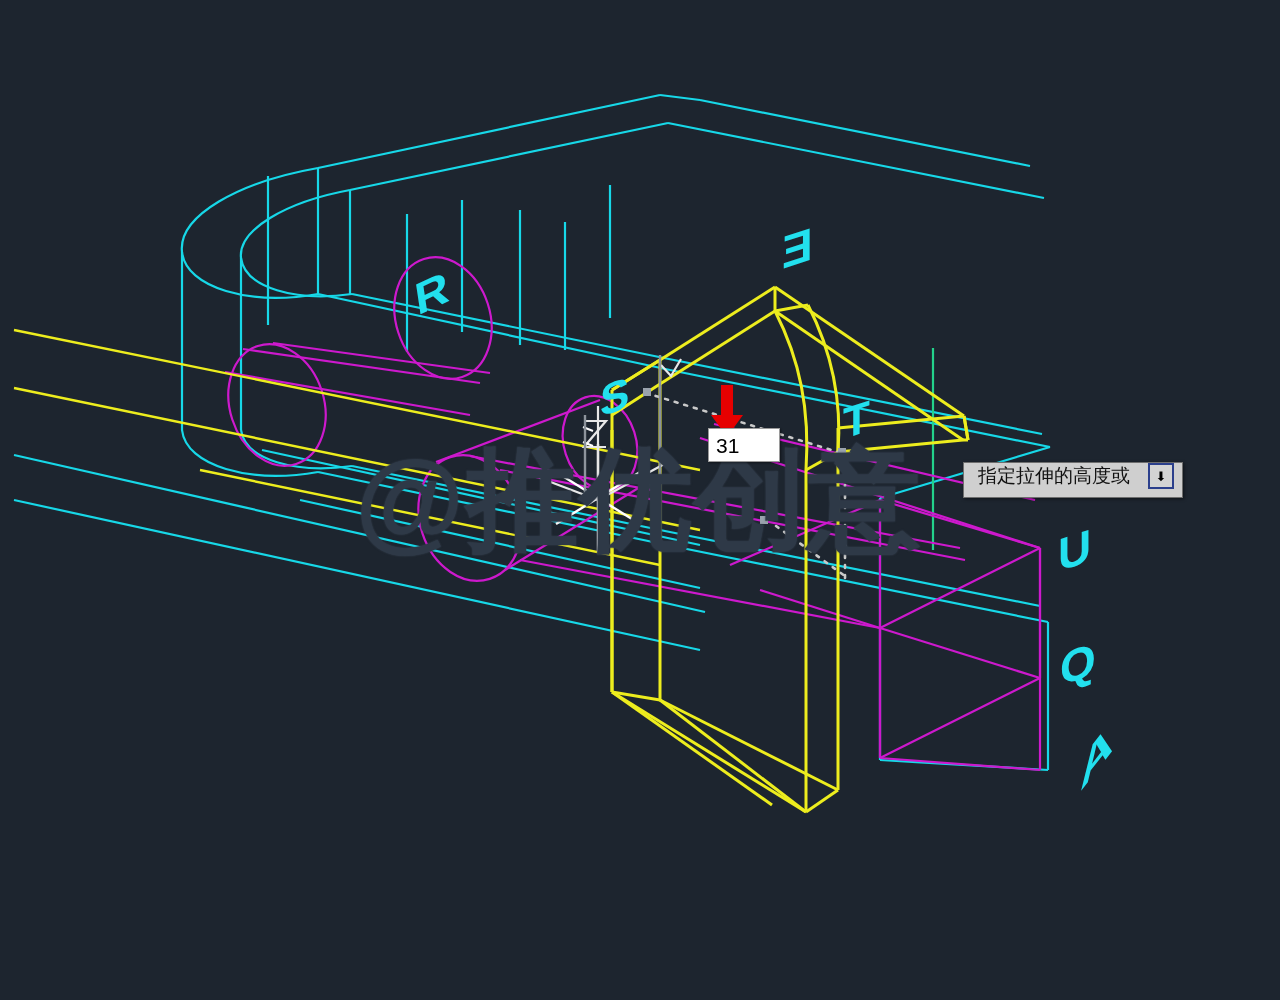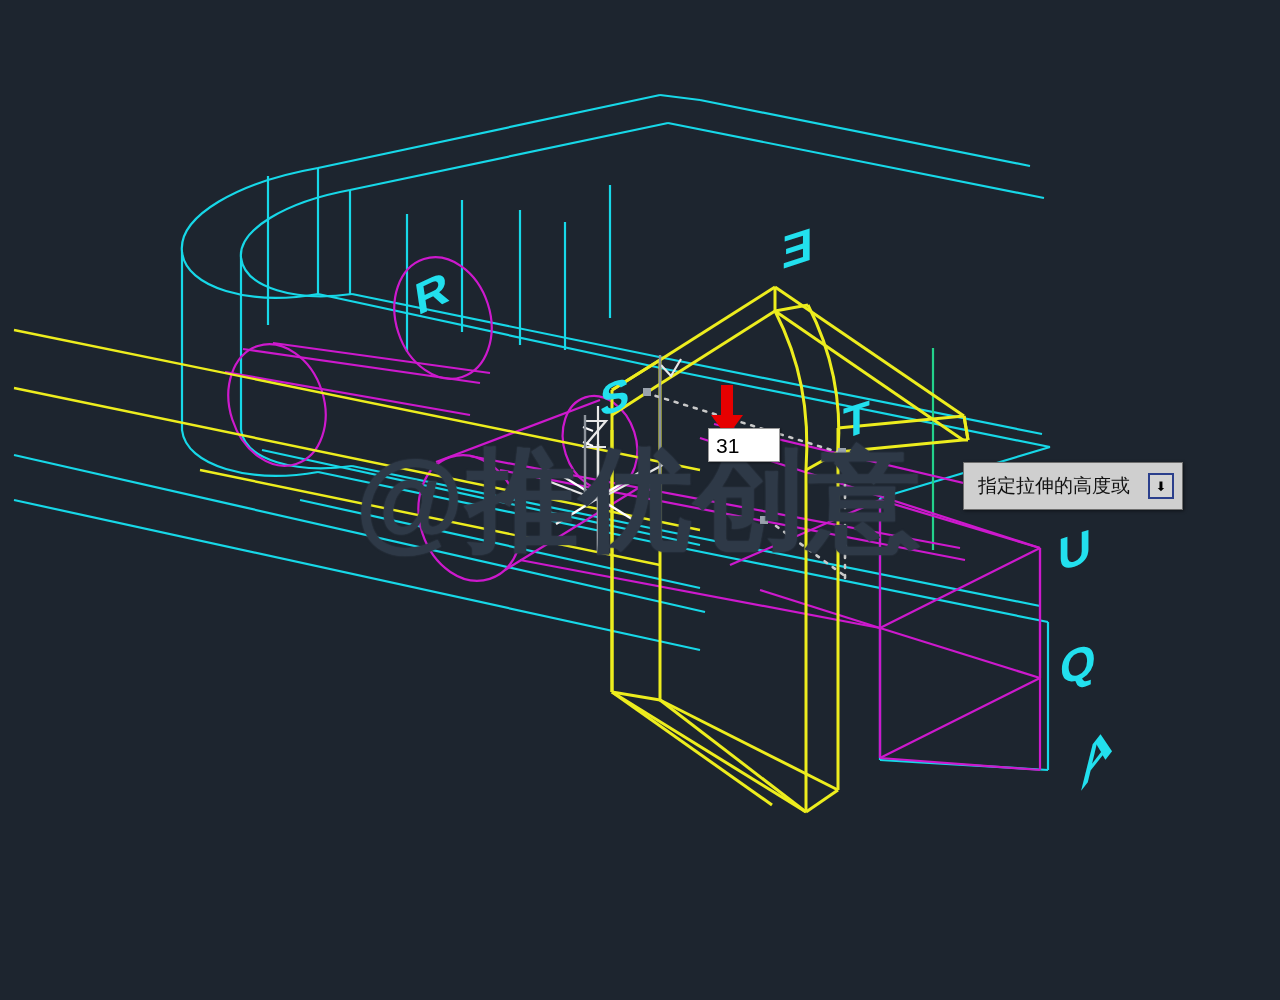--- a/index.html
+++ b/index.html
@@ -88,26 +88,25 @@
     width: 40px;
     height: 52px;
     z-index: 29;
   }
 
   
   #prompt-box {
     position: absolute;
     left: 963px;
     top: 462px;
-    height: 48px;
+    height: 36px;
     background: #cfcfcf;
     border: 1px solid #6e6e6e;
     box-sizing: border-box;
     display: flex;
-    align-items: center;
     padding: 0 8px 0 14px;
     z-index: 30;
     box-shadow: 1px 1px 3px rgba(0,0,0,.5);
   }
   #prompt-box .ptext {
     color: #111111;
     font-size: 19px;
     white-space: nowrap;
     font-family: "Liberation Sans", sans-serif;
   }

